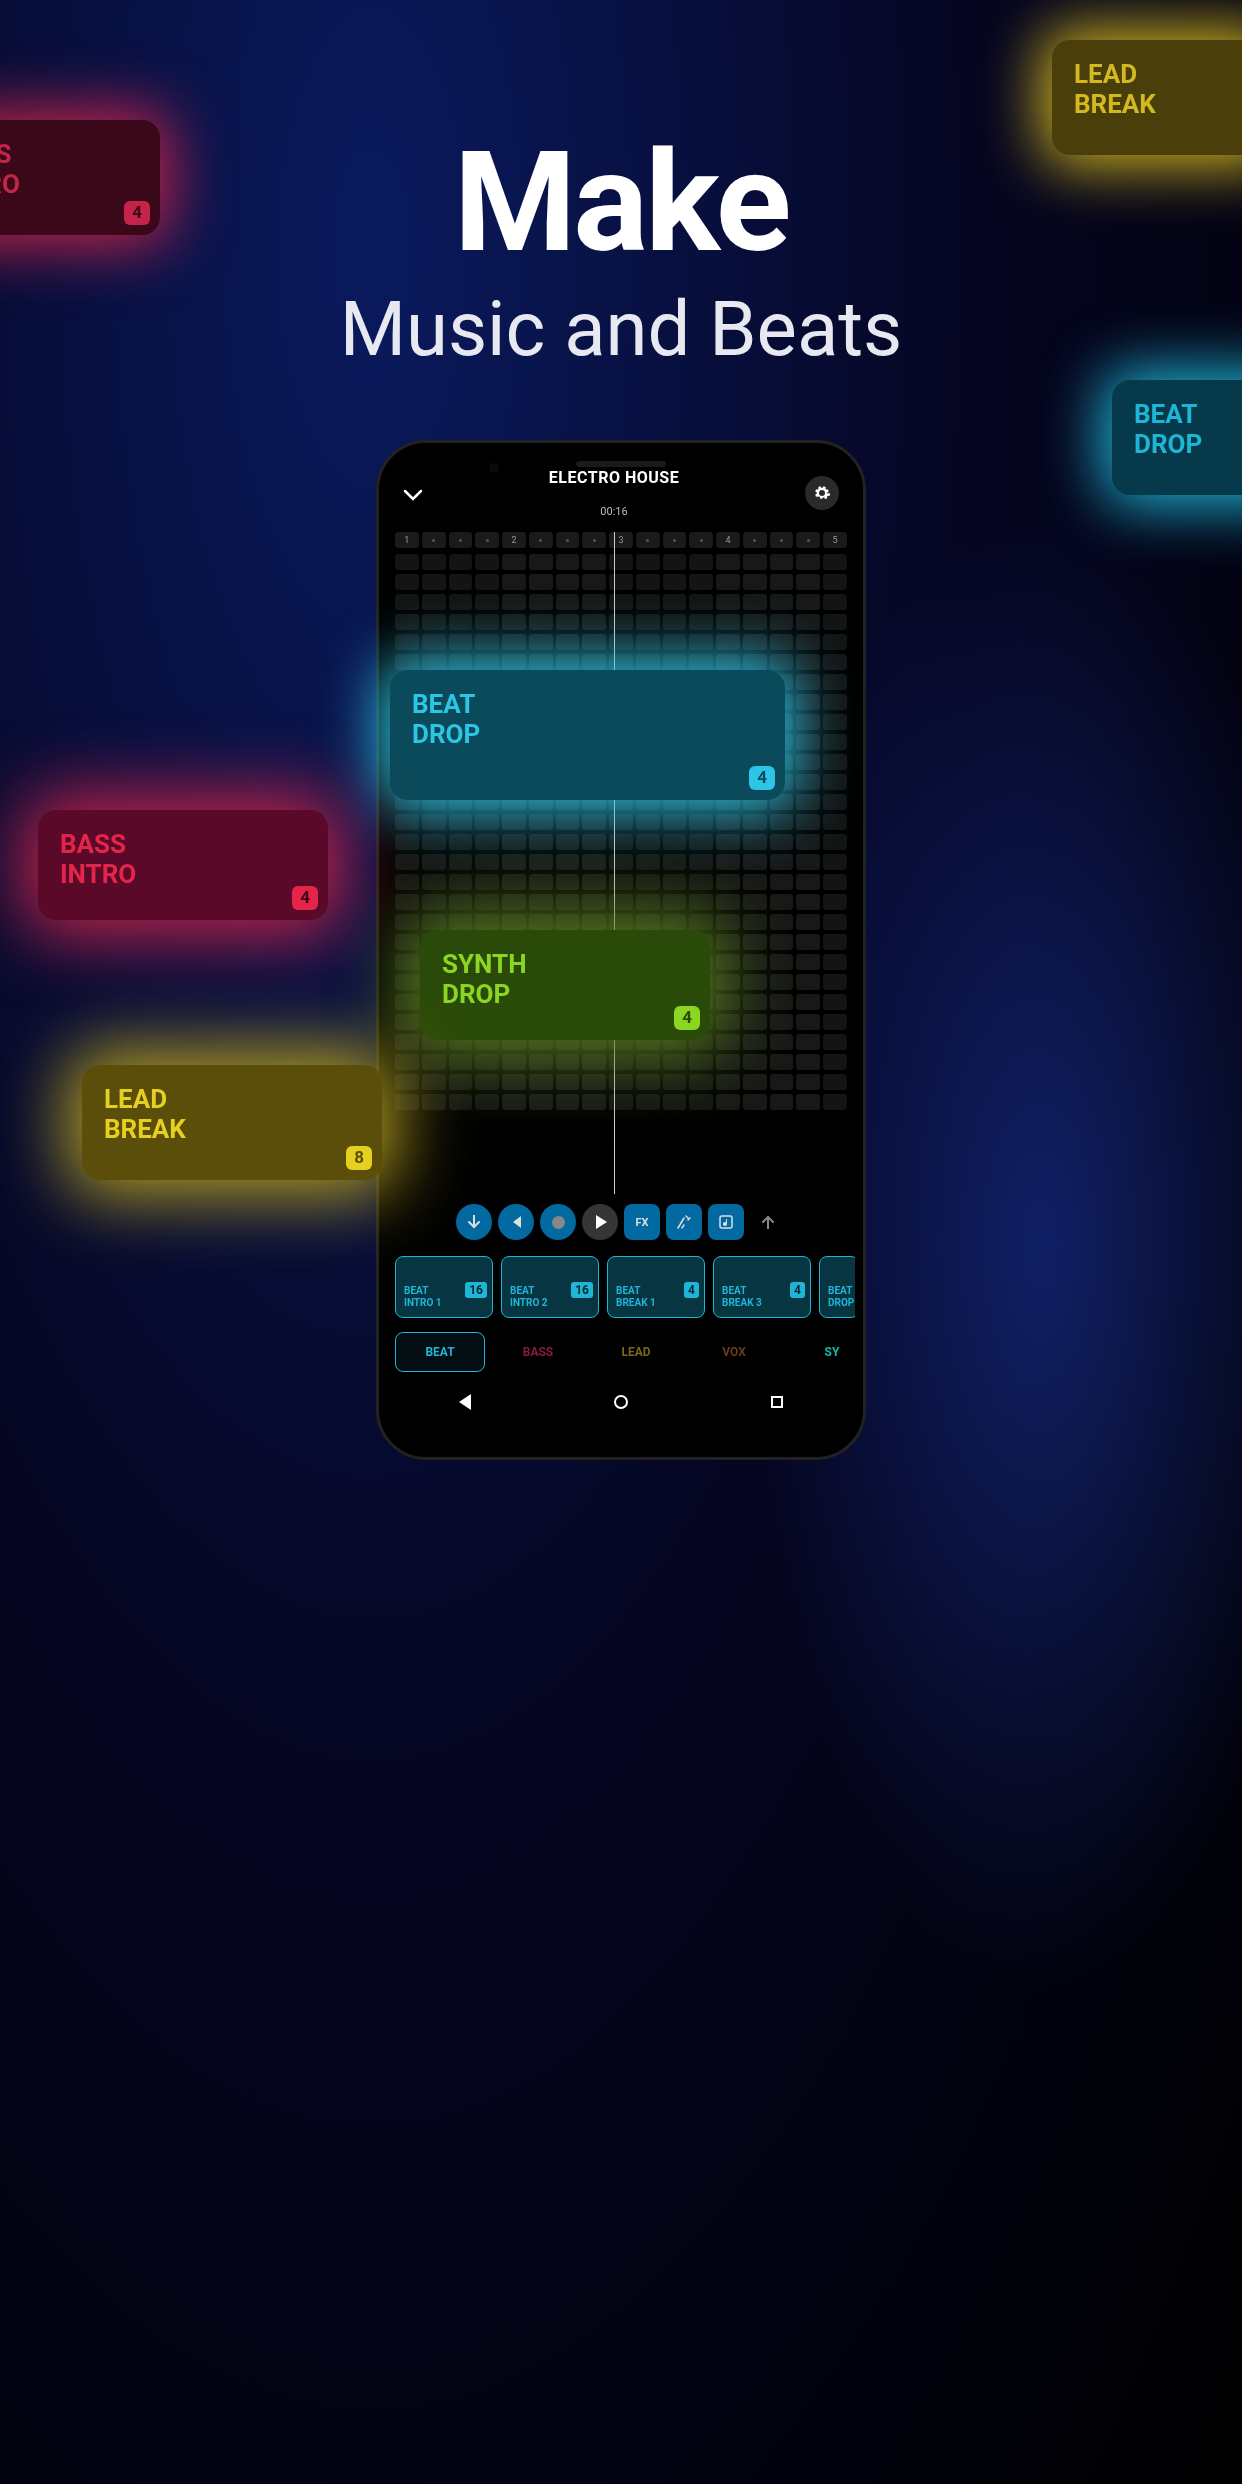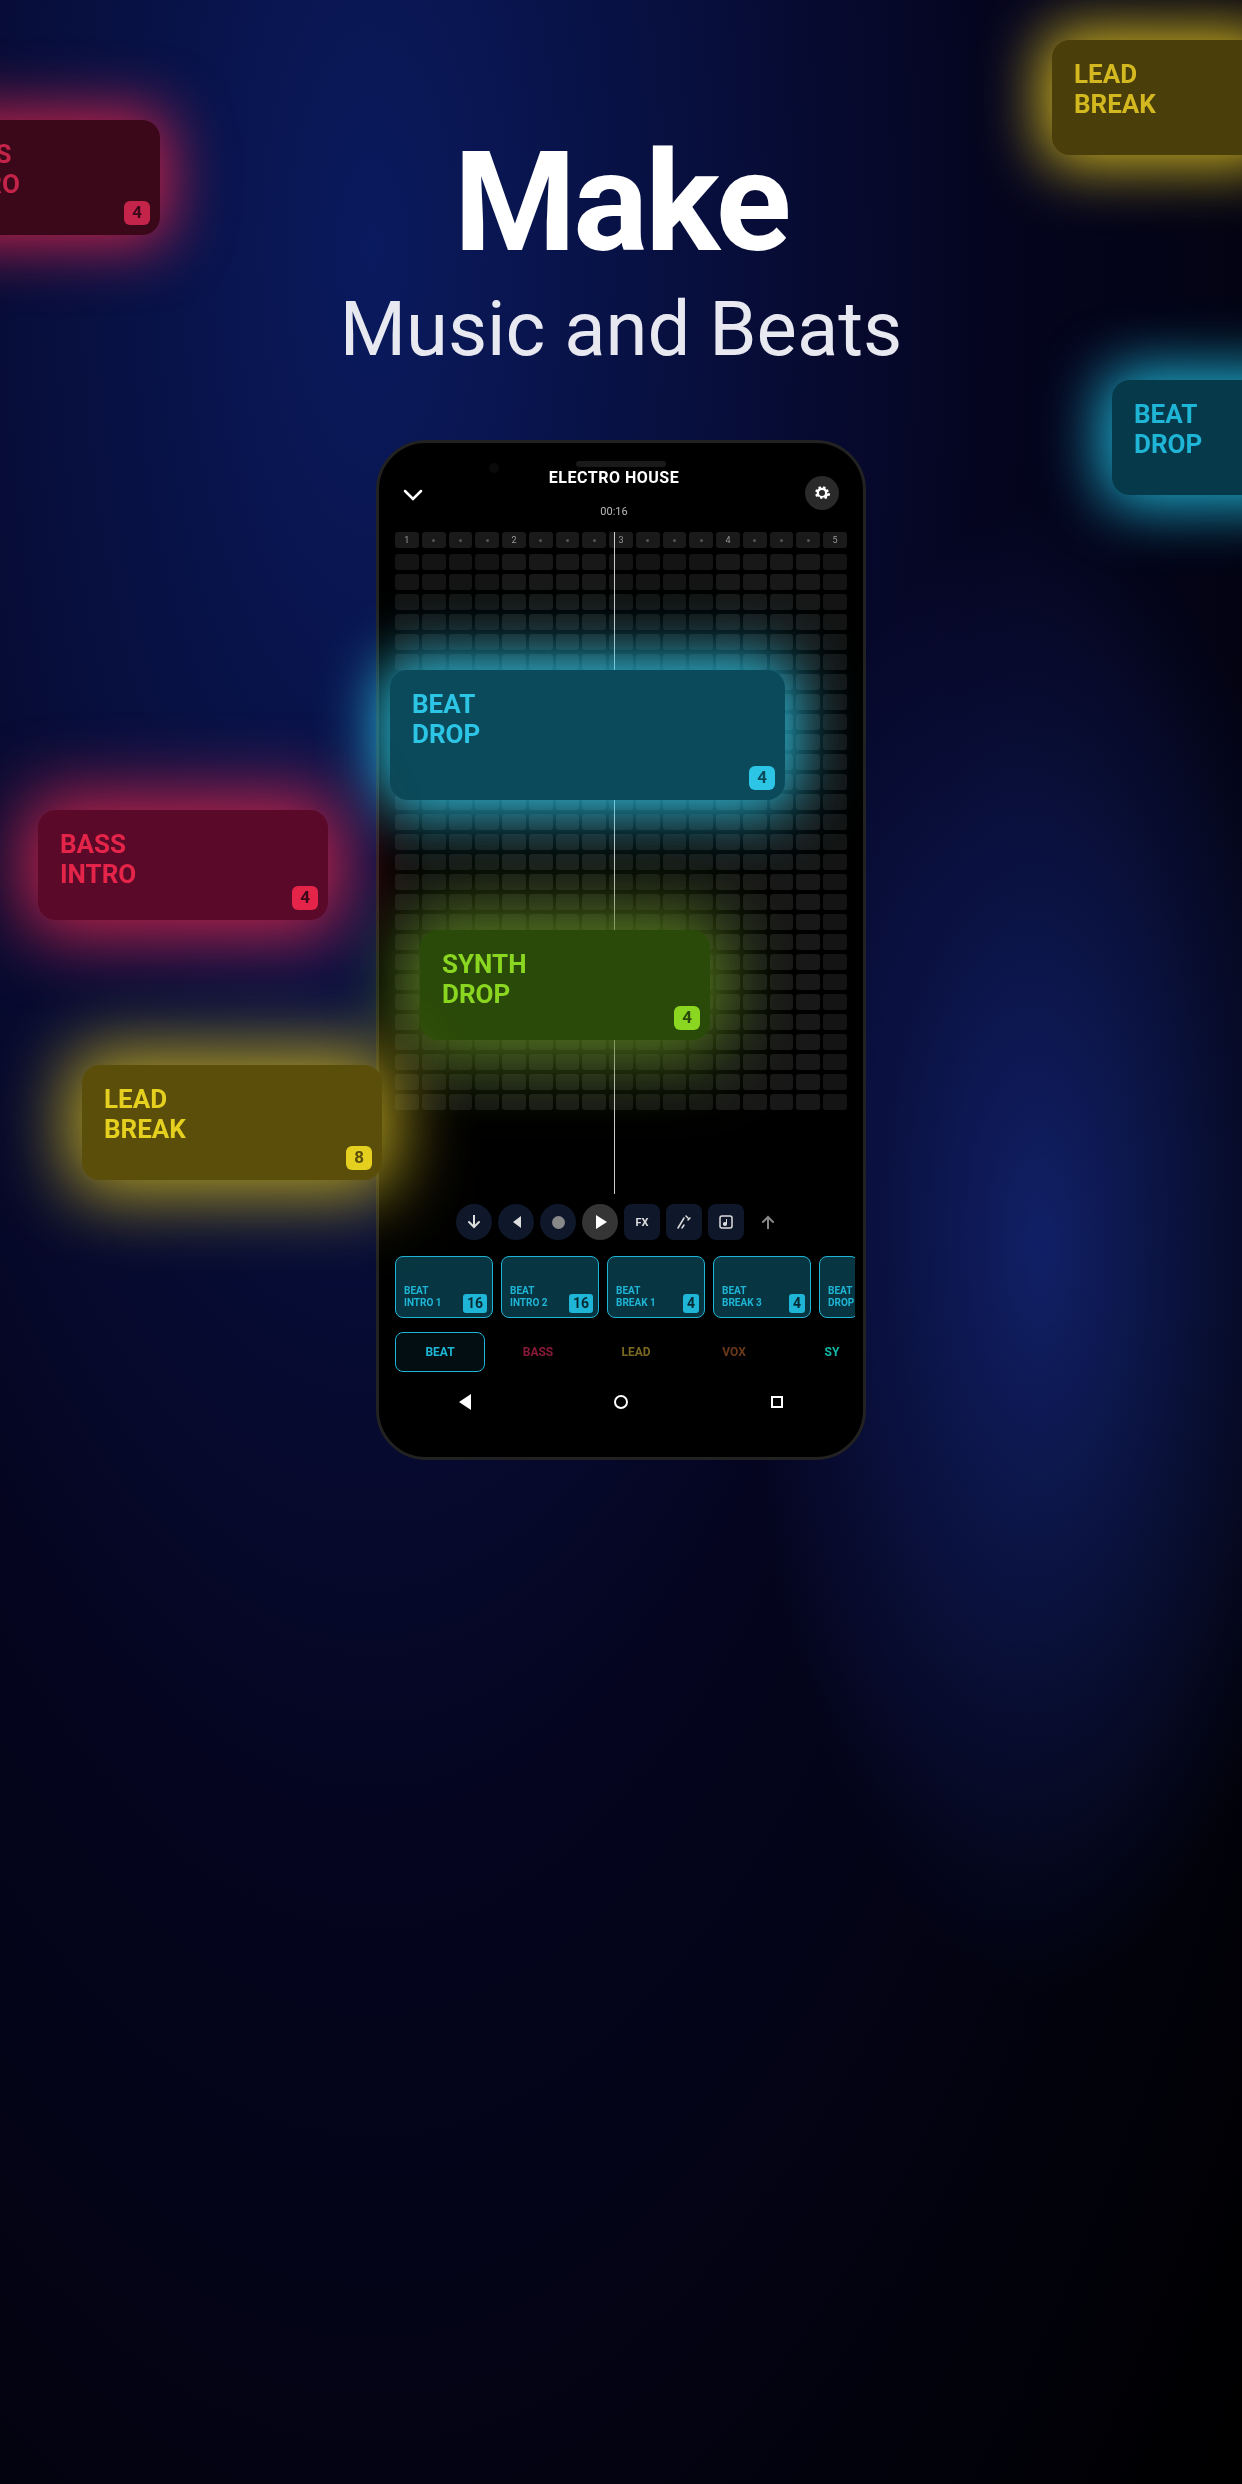--- a/index.html
+++ b/index.html
@@ -30,29 +30,29 @@
 .ruler-cell.num{color:#999}
 .ruler-dot{width:3px;height:3px;background:#555;border-radius:50%}
 
 .track-grid{flex:1;padding:2px 8px;display:flex;flex-direction:column;gap:4px;position:relative}
 .playhead{position:absolute;top:-20px;bottom:0;width:1px;background:#ccc;left:48.5%;z-index:2}
 .track-row{display:flex;gap:3px}
 .cell{flex:1;height:16px;background:#141414;border-radius:3px}
 .cell.alt{background:#181818}
 
 .transport{display:flex;gap:6px;justify-content:center;align-items:center;padding:10px 8px}
-.tbtn{width:36px;height:36px;background:#0f172a;border-radius:50%;display:flex;align-items:center;justify-content:center;color:#ddd;font-size:15px}
+.tbtn{width:36px;height:36px;background:#0369a1;border-radius:50%;display:flex;align-items:center;justify-content:center;color:#ddd;font-size:15px}
 .tbtn.sq{border-radius:8px;font-size:11px;font-weight:700}
 .tbtn.play{background:#353535}
 .play-tri{width:0;height:0;border-left:11px solid #fff;border-top:7px solid transparent;border-bottom:7px solid transparent;margin-left:3px}
 .rec-dot{width:13px;height:13px;background:#888;border-radius:50%}
 
 .clip-scroller{display:flex;gap:8px;padding:6px 8px;overflow:hidden}
 .clip{min-width:98px;height:62px;border-radius:8px;padding:8px;display:flex;flex-direction:column;justify-content:flex-end;position:relative;font-size:10px;font-weight:700;line-height:1.2}
-.clip-badge{position:absolute;right:5px;bottom:4px;background:rgba(255,255,255,0.9);color:#000;font-size:14px;padding:1px 4px;border-radius:3px;font-weight:700}
+.clip-badge{position:absolute;right:5px;bottom:19px;background:rgba(255,255,255,0.9);color:#000;font-size:12px;padding:1px 4px;border-radius:3px;font-weight:700}
 .clip.beat{background:#073642;color:#1fb5d6;border:1.5px solid #1fb5d6}
 .clip.last{min-width:40px}
 
 .cat-pills{display:flex;gap:8px;padding:8px;overflow:hidden}
 .pill{min-width:90px;height:40px;border-radius:8px;display:flex;align-items:center;justify-content:center;font-size:12px;font-weight:700}
 .pill.active{border:1.5px solid #1fb5d6;color:#1fb5d6;background:rgba(31,181,214,0.08)}
 .pill.bass{color:#8a1a3a}
 .pill.lead{color:#7a6820}
 .pill.vox{color:#6a3a1a}
 .pill.synth{color:#14b8a6}

